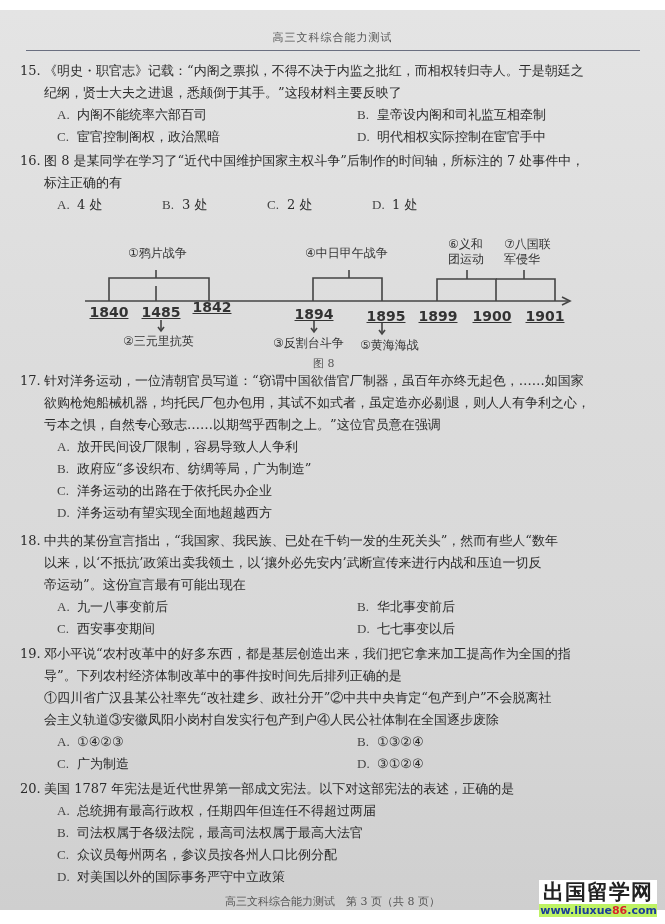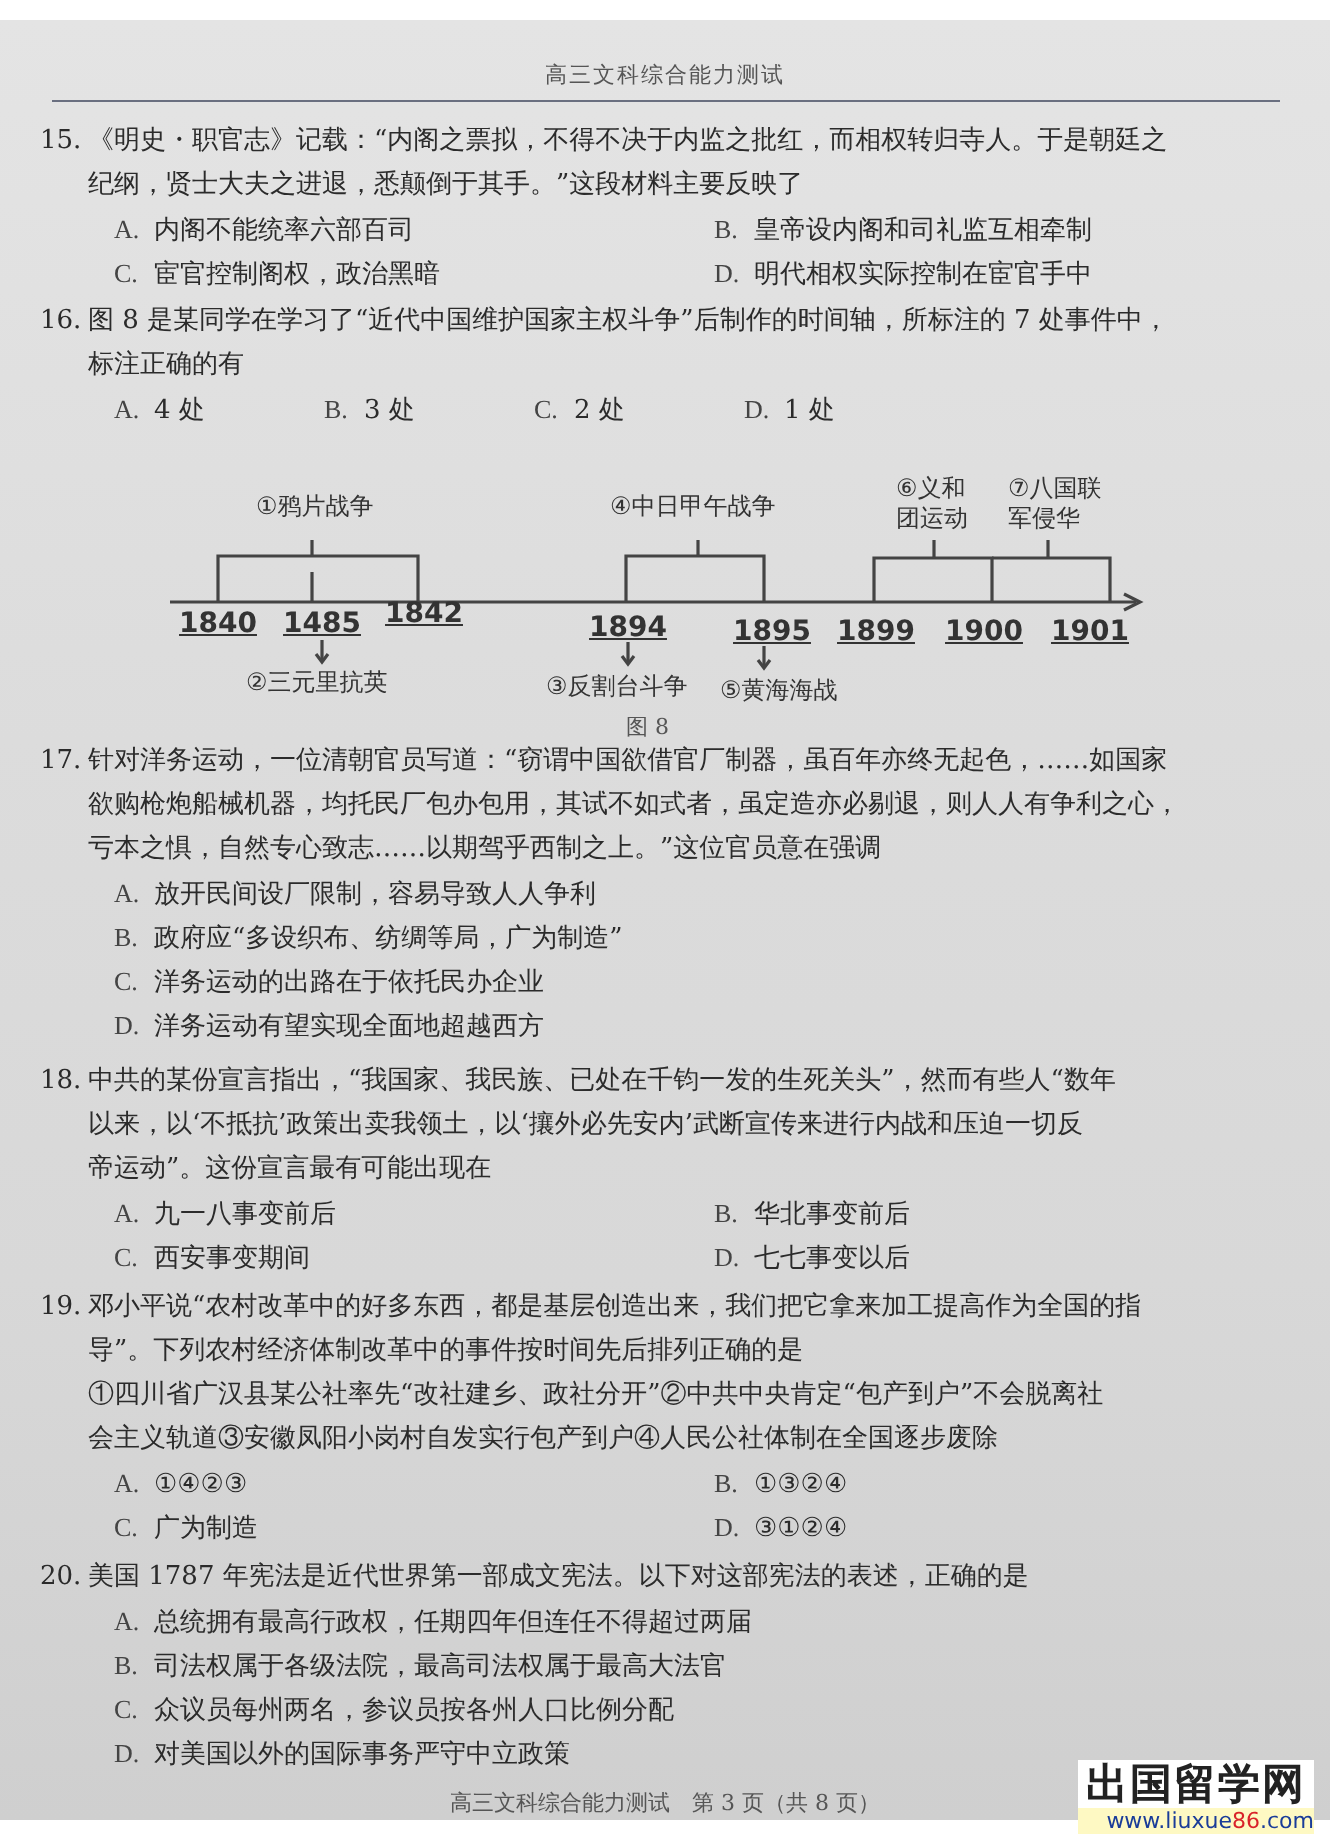--- a/index.html
+++ b/index.html
@@ -36,21 +36,21 @@
   .tl-year { position:absolute; font-size:14px; font-weight:bold; color:#333; font-family:"DejaVu Sans", sans-serif; transform:translateX(-50%);text-decoration:underline; }
   .fig-cap { position:absolute; font-size:11px; color:#555; }
   .footer {
     position:absolute; top:884px; left:0; width:665px; text-align:center; font-size:11px; color:#555;
   }
   .wm {
     position:absolute; right:8px; top:880px; text-align:right;
     font-family:"DejaVu Sans", sans-serif;
   }
   .wm .cn { font-size:21px; font-weight:bold; color:#222; letter-spacing:1px; line-height:24px; background:#fff; padding:0 4px;}
-  .wm .url { font-size:11px; font-weight:normal; color:#1a3c99; line-height:13px; background:#fef9c3;}
+  .wm .url { font-size:11px; font-weight:bold; color:#1a3c99; line-height:13px; background:#bef264;}
   .wm .url .hl { color:#d9232a; }
 </style>
 </head>
 <body>
 
 <div class="page">
   <div class="header-title">高三文科综合能力测试</div>
   <div class="header-rule"></div>
 
   <div class="q" style="top:50px;">

